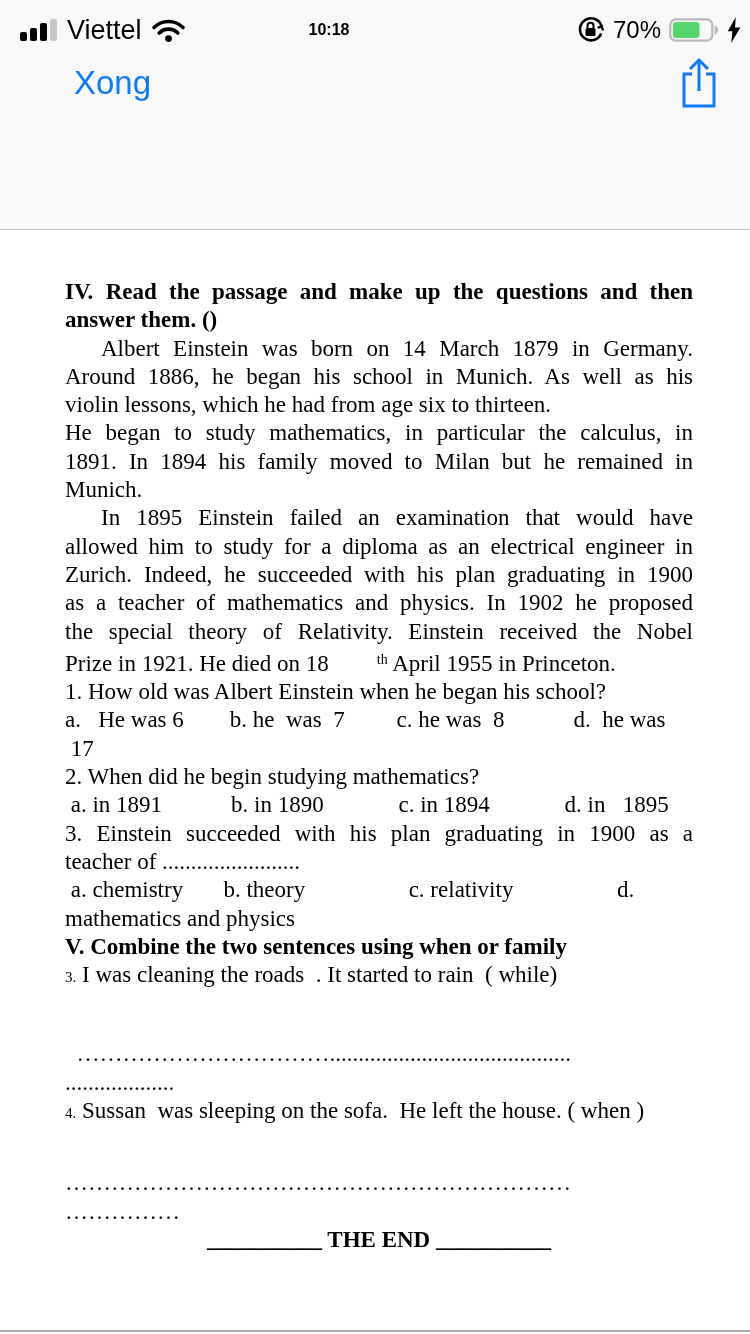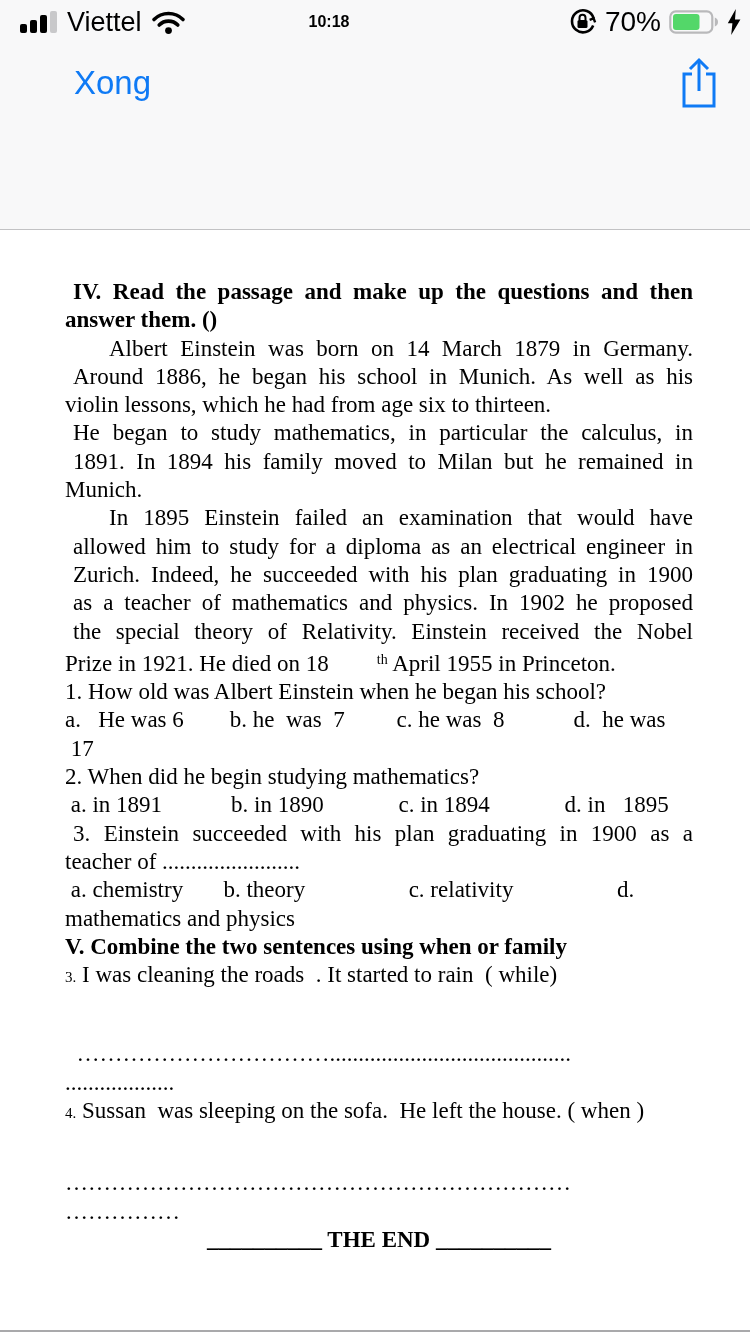--- a/index.html
+++ b/index.html
@@ -5,46 +5,46 @@
   html,body{margin:0;padding:0;}
   body{
     width:750px;height:1334px;position:relative;overflow:hidden;
     background:#ffffff;font-family:"Liberation Sans",sans-serif;color:#000;
   }
   
   .header{
     position:absolute;top:0;left:0;width:750px;height:230px;
     background:#f8f8f9;border-bottom:1px solid #c2c2c4;box-sizing:border-box;
   }
-  .status-bar{position:absolute;top:0;left:0;width:750px;height:44px;}
+  .status-bar{position:absolute;top:8px;left:0;width:750px;height:44px;}
   .sb-left{position:absolute;left:20px;top:0;height:44px;display:flex;align-items:center;gap:9px;}
   .carrier{font-size:27px;line-height:44px;}
   .sb-time{
     position:absolute;left:0;top:0;width:626px;height:44px;
     display:flex;align-items:center;justify-content:center;
     font-size:16px;font-weight:600;pointer-events:none;margin-left:16px;
   }
   .sb-right{position:absolute;right:9px;top:0;height:44px;display:flex;align-items:center;gap:8px;}
-  .pct{font-size:28px;}
+  .pct{font-size:24px;}
   .accent{color:#0f7af5;}
   .done-btn{position:absolute;left:30px;top:64px;font-size:33px;line-height:38px;cursor:pointer;}
   .share-btn{position:absolute;top:57px;right:31px;width:40px;height:52px;cursor:pointer;}
   .doc-title{
     position:absolute;left:28px;top:126px;width:710px;
     font-size:64px;font-weight:700;letter-spacing:-1.5px;white-space:nowrap;overflow:hidden;
   }
   
   .page{
     position:absolute;top:231px;left:0;width:750px;height:1103px;
     background:#fff;box-sizing:border-box;padding:47px 57px 0 65px;
     font-family:"Liberation Serif",serif;font-size:23px;color:#000;
   }
   .line{line-height:28.3px;min-height:28.3px;}
   .b{font-weight:bold;}
-  .j{text-align:justify;text-align-last:justify;margin-left:8px;}
+  .j{text-align:justify;text-align-last:justify;}
   .ind{text-indent:36px;}
   .pre{white-space:pre;}
   .center{text-align:center;}
   .small{font-size:15px;}
   .sup{font-size:14px;vertical-align:7px;padding-left:48px;}
   
   .bottom-edge{position:absolute;left:0;bottom:2px;width:750px;height:2px;background:#a9a9ab;}
 </style>
 </head>
 <body>

